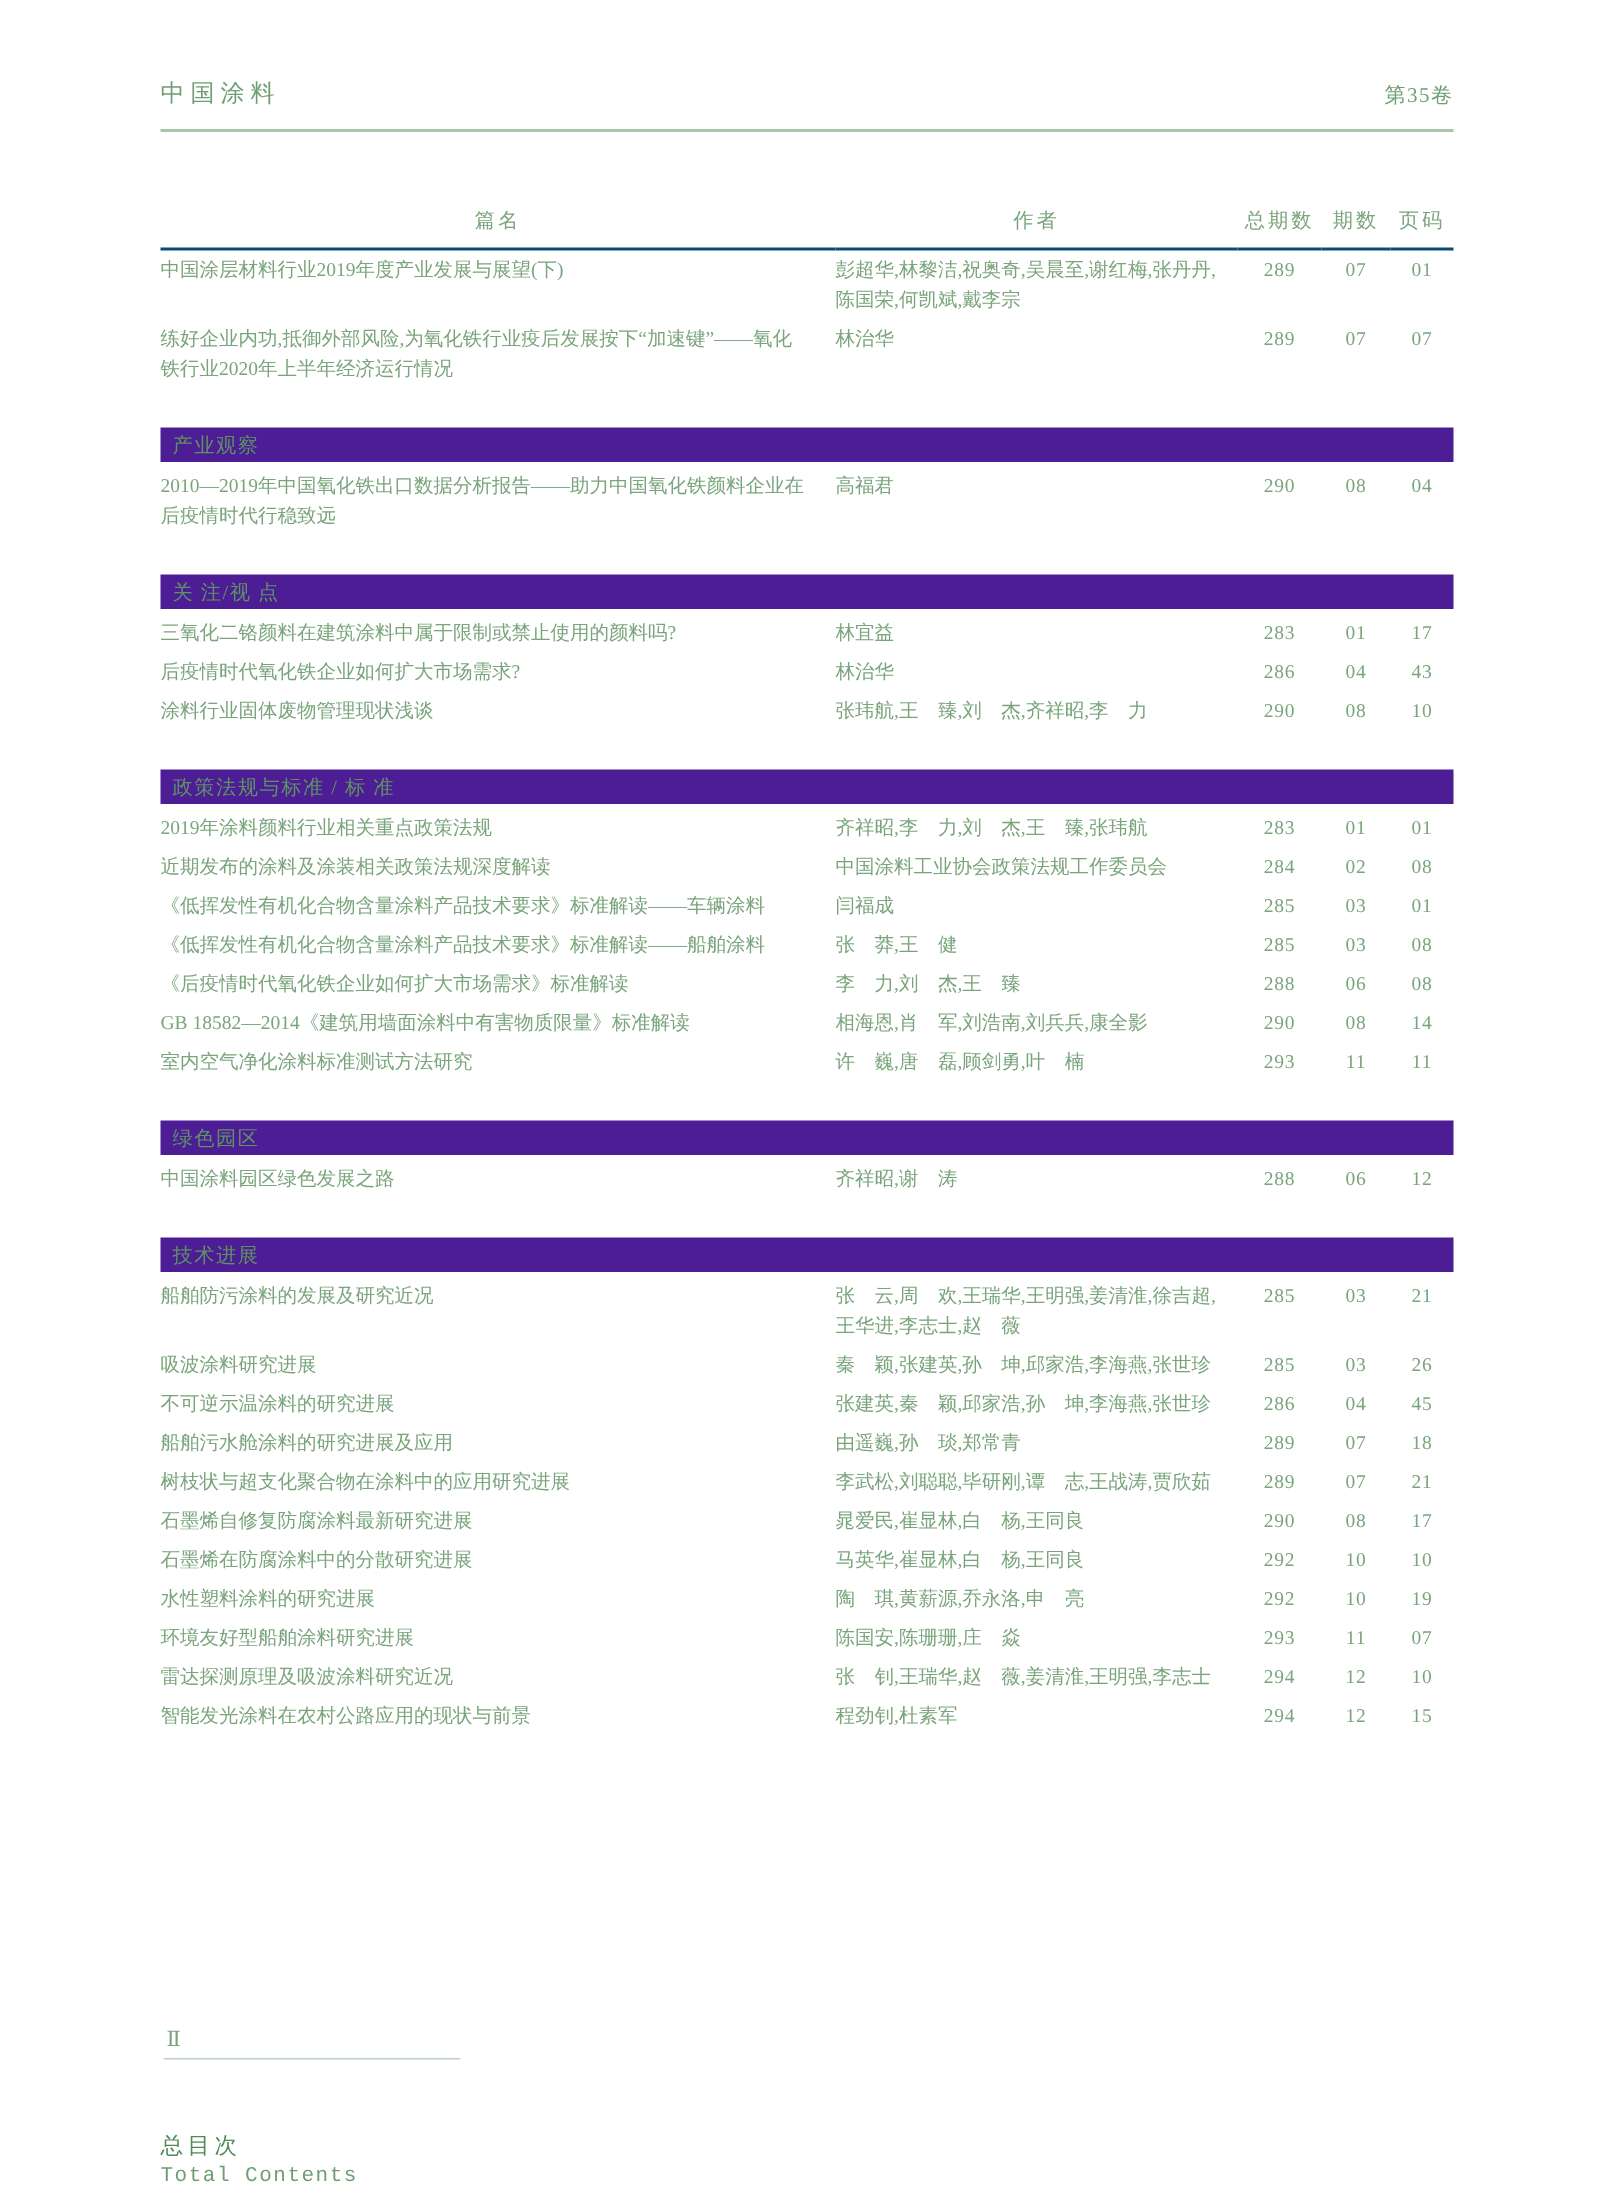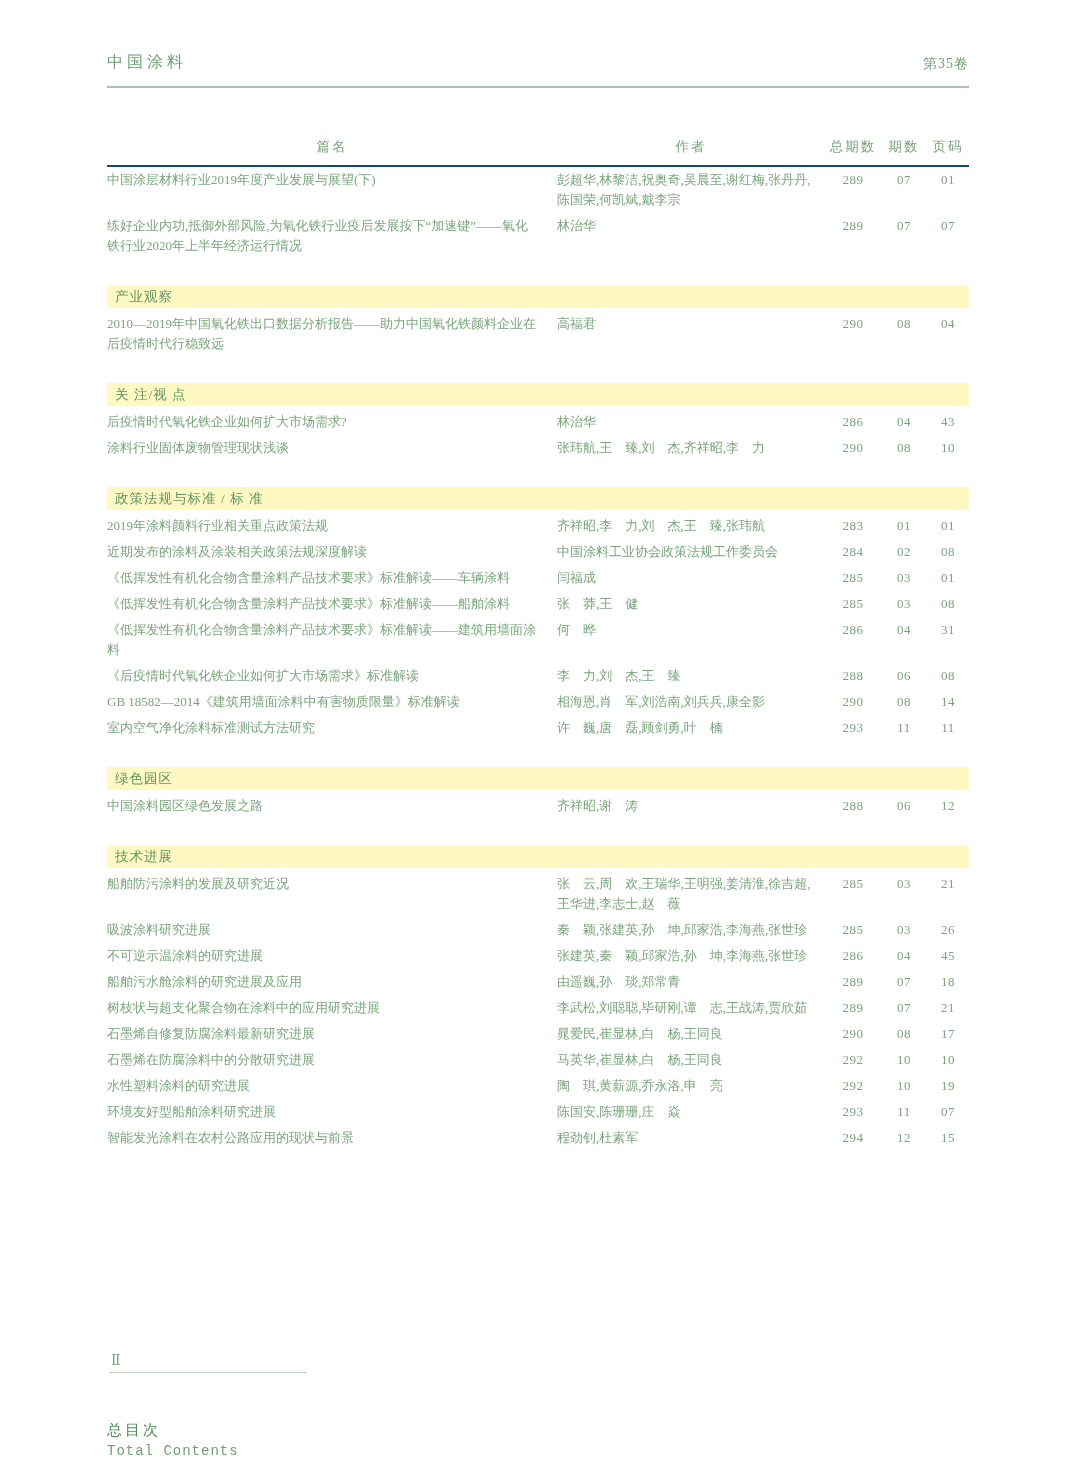--- a/index.html
+++ b/index.html
@@ -37,21 +37,21 @@
   td{vertical-align:top;}
   .entry-row td{
     font-size:13px;line-height:20px;color:#7aa57c;
     padding:3px 0 3px 0;
   }
   .title-cell{padding-right:16px !important;text-align:left;}
   .authors-cell{padding-right:4px !important;text-align:left;}
   .num-cell{text-align:center;letter-spacing:0.5px;}
   .section-td{padding:26px 0 3px 0;}
   .section-bar{
-    background:#fef9c3;color:#5f9263;
+    background:#4c1d95;color:#5f9263;
     font-size:13.5px;letter-spacing:1px;
     padding:3px 8px;line-height:17px;
   }
   
   .footer{position:absolute;left:107px;top:1352px;width:400px;color:#6f9e74;}
   .footer-page{font-size:14px;padding-left:4px;color:#7aa57c;}
   .footer-rule{width:198px;border-top:1.5px solid #bdd3bd;margin:3px 0 10px 2px;}
   .footer-zh{font-size:15px;font-weight:normal;letter-spacing:3px;color:#4f8b55;margin-top:48px;}
   .footer-en{font-size:14px;letter-spacing:1px;margin-top:3px;color:#6f9e74;font-family:Liberation Mono, monospace;}
 </style>
@@ -110,20 +110,27 @@
             <td class="num-cell">290</td>
             <td class="num-cell">08</td>
             <td class="num-cell">04</td>
           </tr>
           <tr>
             <td colspan="5" class="section-td">
               <div class="section-bar">关  注/视  点</div>
             </td>
           </tr>
           <tr class="entry-row">
+            <td class="title-cell">三氧化二铬颜料在建筑涂料中属于限制或禁止使用的颜料吗?</td>
+            <td class="authors-cell">林宜益</td>
+            <td class="num-cell">283</td>
+            <td class="num-cell">01</td>
+            <td class="num-cell">17</td>
+          </tr>
+          <tr class="entry-row">
             <td class="title-cell">后疫情时代氧化铁企业如何扩大市场需求?</td>
             <td class="authors-cell">林治华</td>
             <td class="num-cell">286</td>
             <td class="num-cell">04</td>
             <td class="num-cell">43</td>
           </tr>
           <tr class="entry-row">
             <td class="title-cell">涂料行业固体废物管理现状浅谈</td>
             <td class="authors-cell">张玮航,王　臻,刘　杰,齐祥昭,李　力</td>
             <td class="num-cell">290</td>
@@ -157,27 +164,20 @@
             <td class="num-cell">01</td>
           </tr>
           <tr class="entry-row">
             <td class="title-cell">《低挥发性有机化合物含量涂料产品技术要求》标准解读——船舶涂料</td>
             <td class="authors-cell">张　莽,王　健</td>
             <td class="num-cell">285</td>
             <td class="num-cell">03</td>
             <td class="num-cell">08</td>
           </tr>
           <tr class="entry-row">
-            <td class="title-cell">《低挥发性有机化合物含量涂料产品技术要求》标准解读——建筑用墙面涂料</td>
-            <td class="authors-cell">何　晔</td>
-            <td class="num-cell">286</td>
-            <td class="num-cell">04</td>
-            <td class="num-cell">31</td>
-          </tr>
-          <tr class="entry-row">
             <td class="title-cell">《后疫情时代氧化铁企业如何扩大市场需求》标准解读</td>
             <td class="authors-cell">李　力,刘　杰,王　臻</td>
             <td class="num-cell">288</td>
             <td class="num-cell">06</td>
             <td class="num-cell">08</td>
           </tr>
           <tr class="entry-row">
             <td class="title-cell">GB 18582—2014《建筑用墙面涂料中有害物质限量》标准解读</td>
             <td class="authors-cell">相海恩,肖　军,刘浩南,刘兵兵,康全影</td>
             <td class="num-cell">290</td>
@@ -263,20 +263,27 @@
             <td class="num-cell">292</td>
             <td class="num-cell">10</td>
             <td class="num-cell">19</td>
           </tr>
           <tr class="entry-row">
             <td class="title-cell">环境友好型船舶涂料研究进展</td>
             <td class="authors-cell">陈国安,陈珊珊,庄　焱</td>
             <td class="num-cell">293</td>
             <td class="num-cell">11</td>
             <td class="num-cell">07</td>
+          </tr>
+          <tr class="entry-row">
+            <td class="title-cell">雷达探测原理及吸波涂料研究近况</td>
+            <td class="authors-cell">张　钊,王瑞华,赵　薇,姜清淮,王明强,李志士</td>
+            <td class="num-cell">294</td>
+            <td class="num-cell">12</td>
+            <td class="num-cell">10</td>
           </tr>
           <tr class="entry-row">
             <td class="title-cell">智能发光涂料在农村公路应用的现状与前景</td>
             <td class="authors-cell">程劲钊,杜素军</td>
             <td class="num-cell">294</td>
             <td class="num-cell">12</td>
             <td class="num-cell">15</td>
           </tr>
         </tbody>
     </table>

